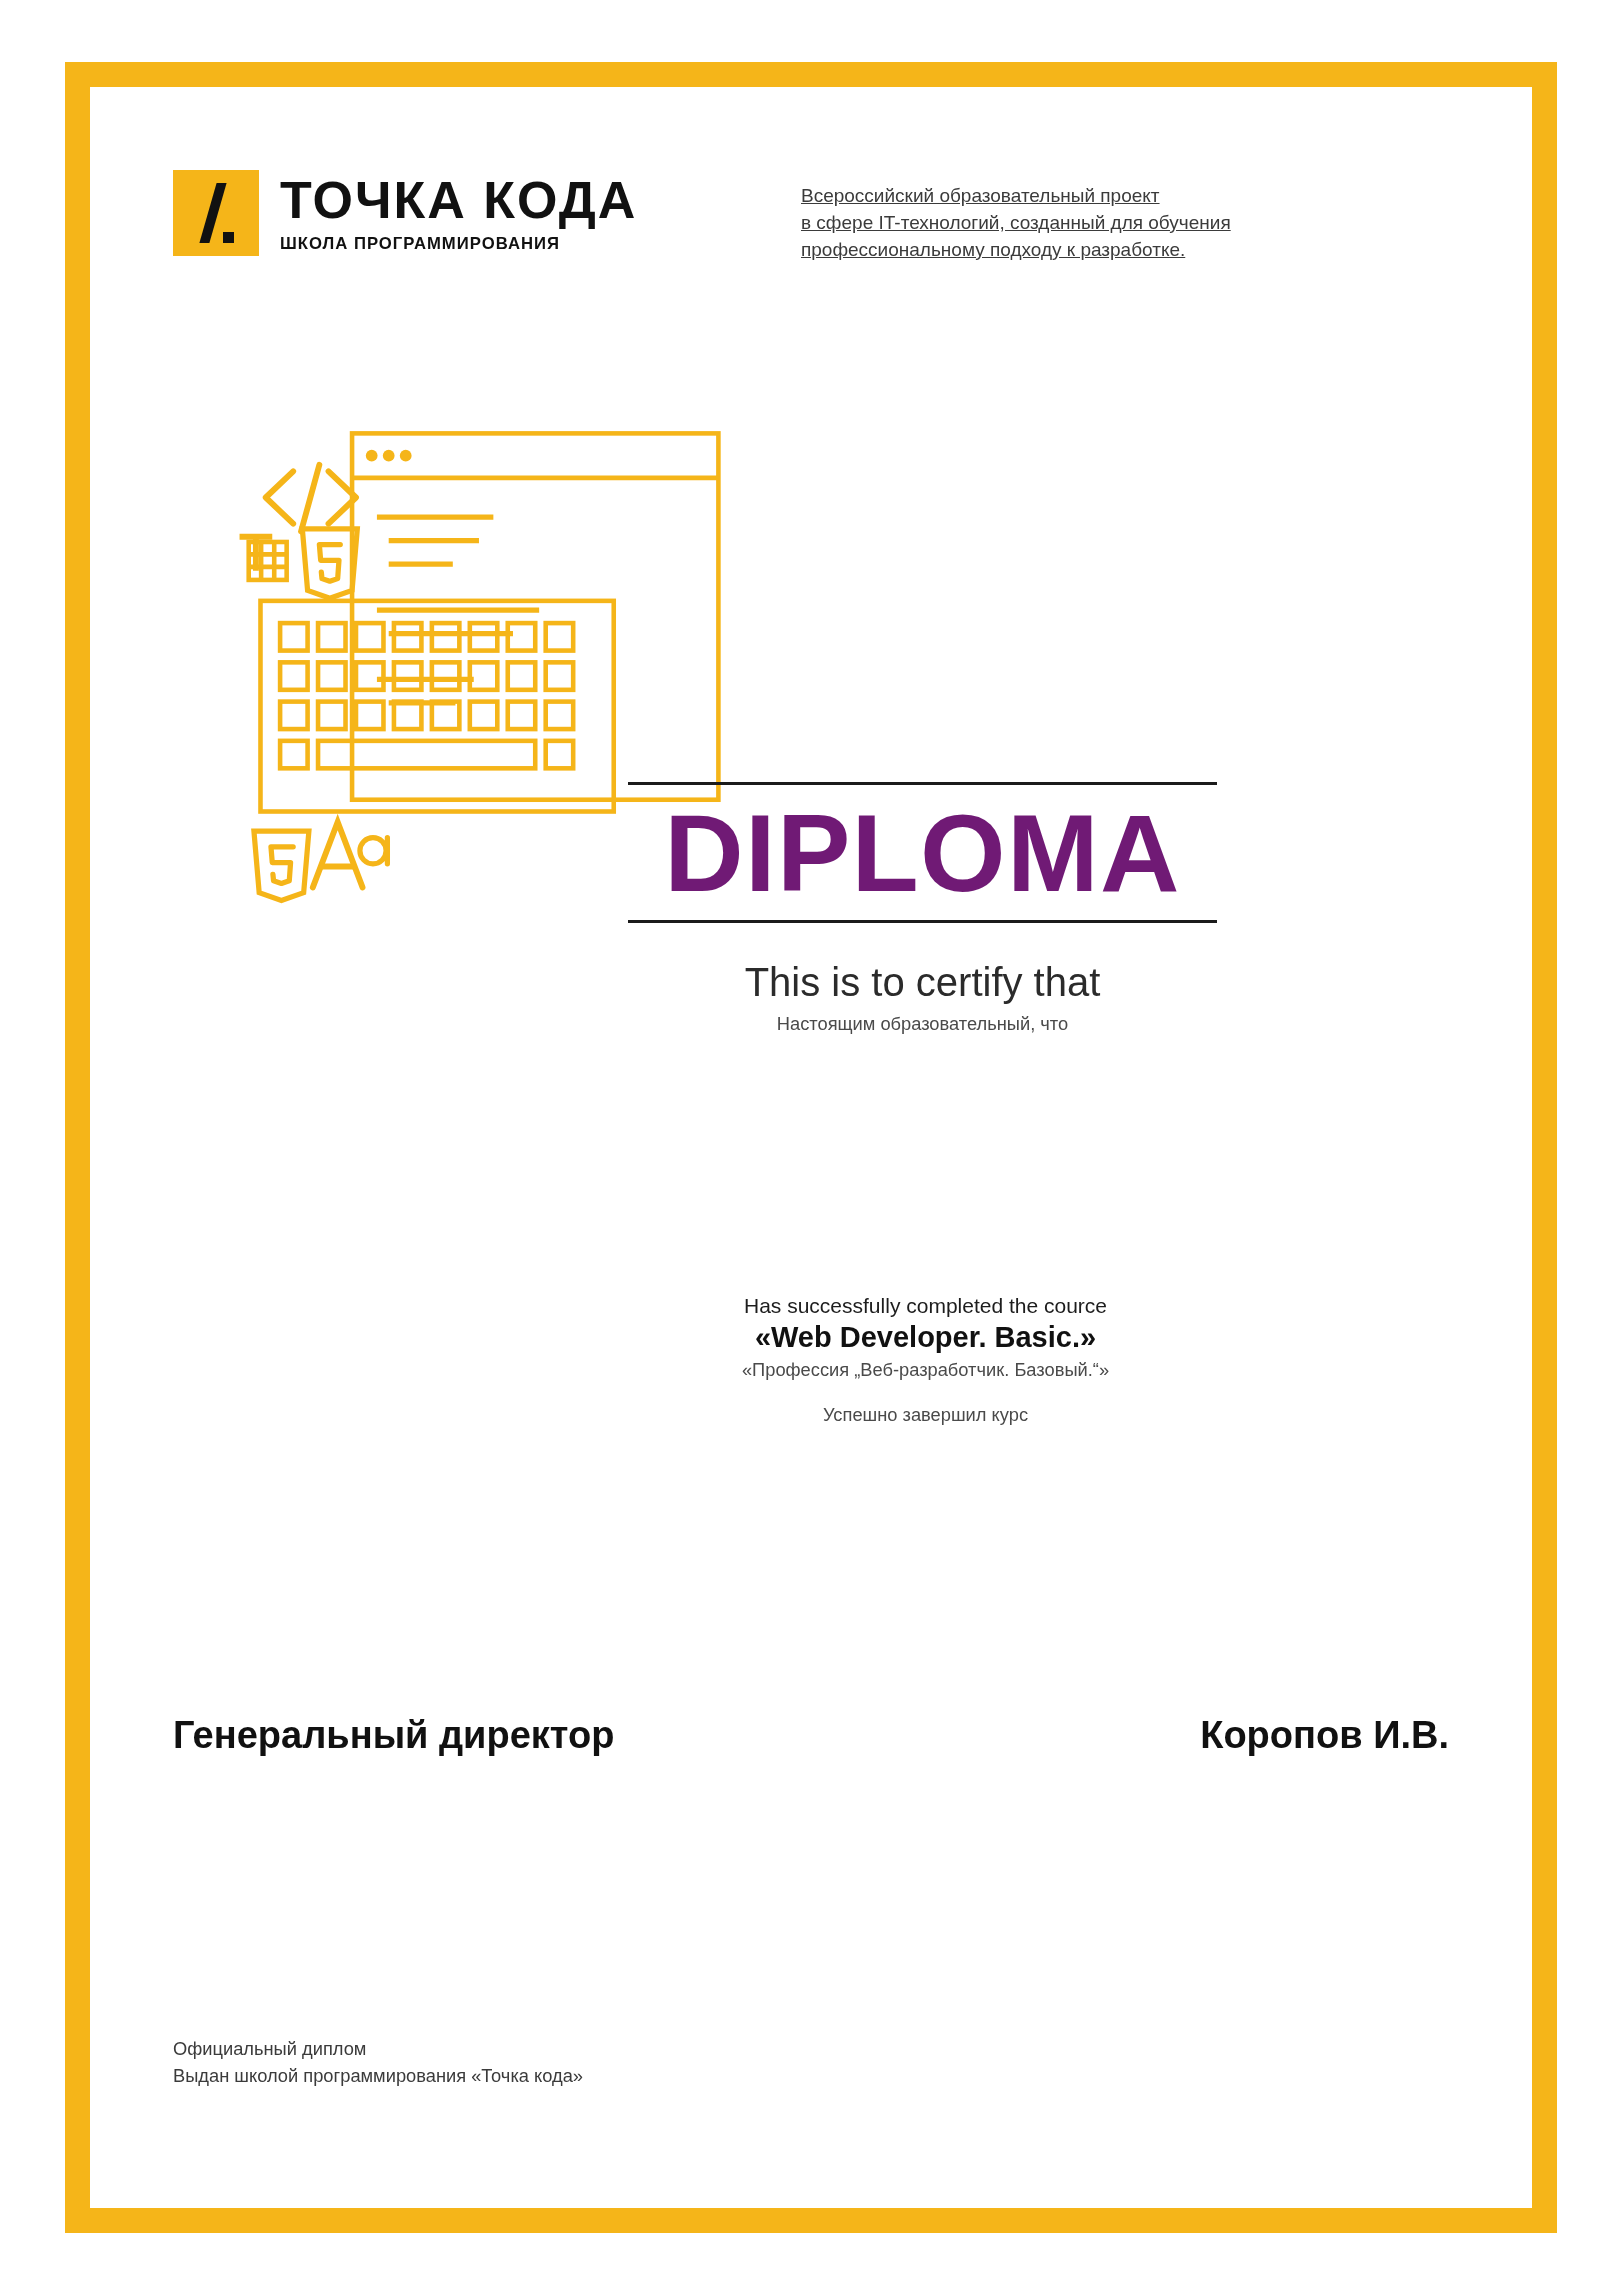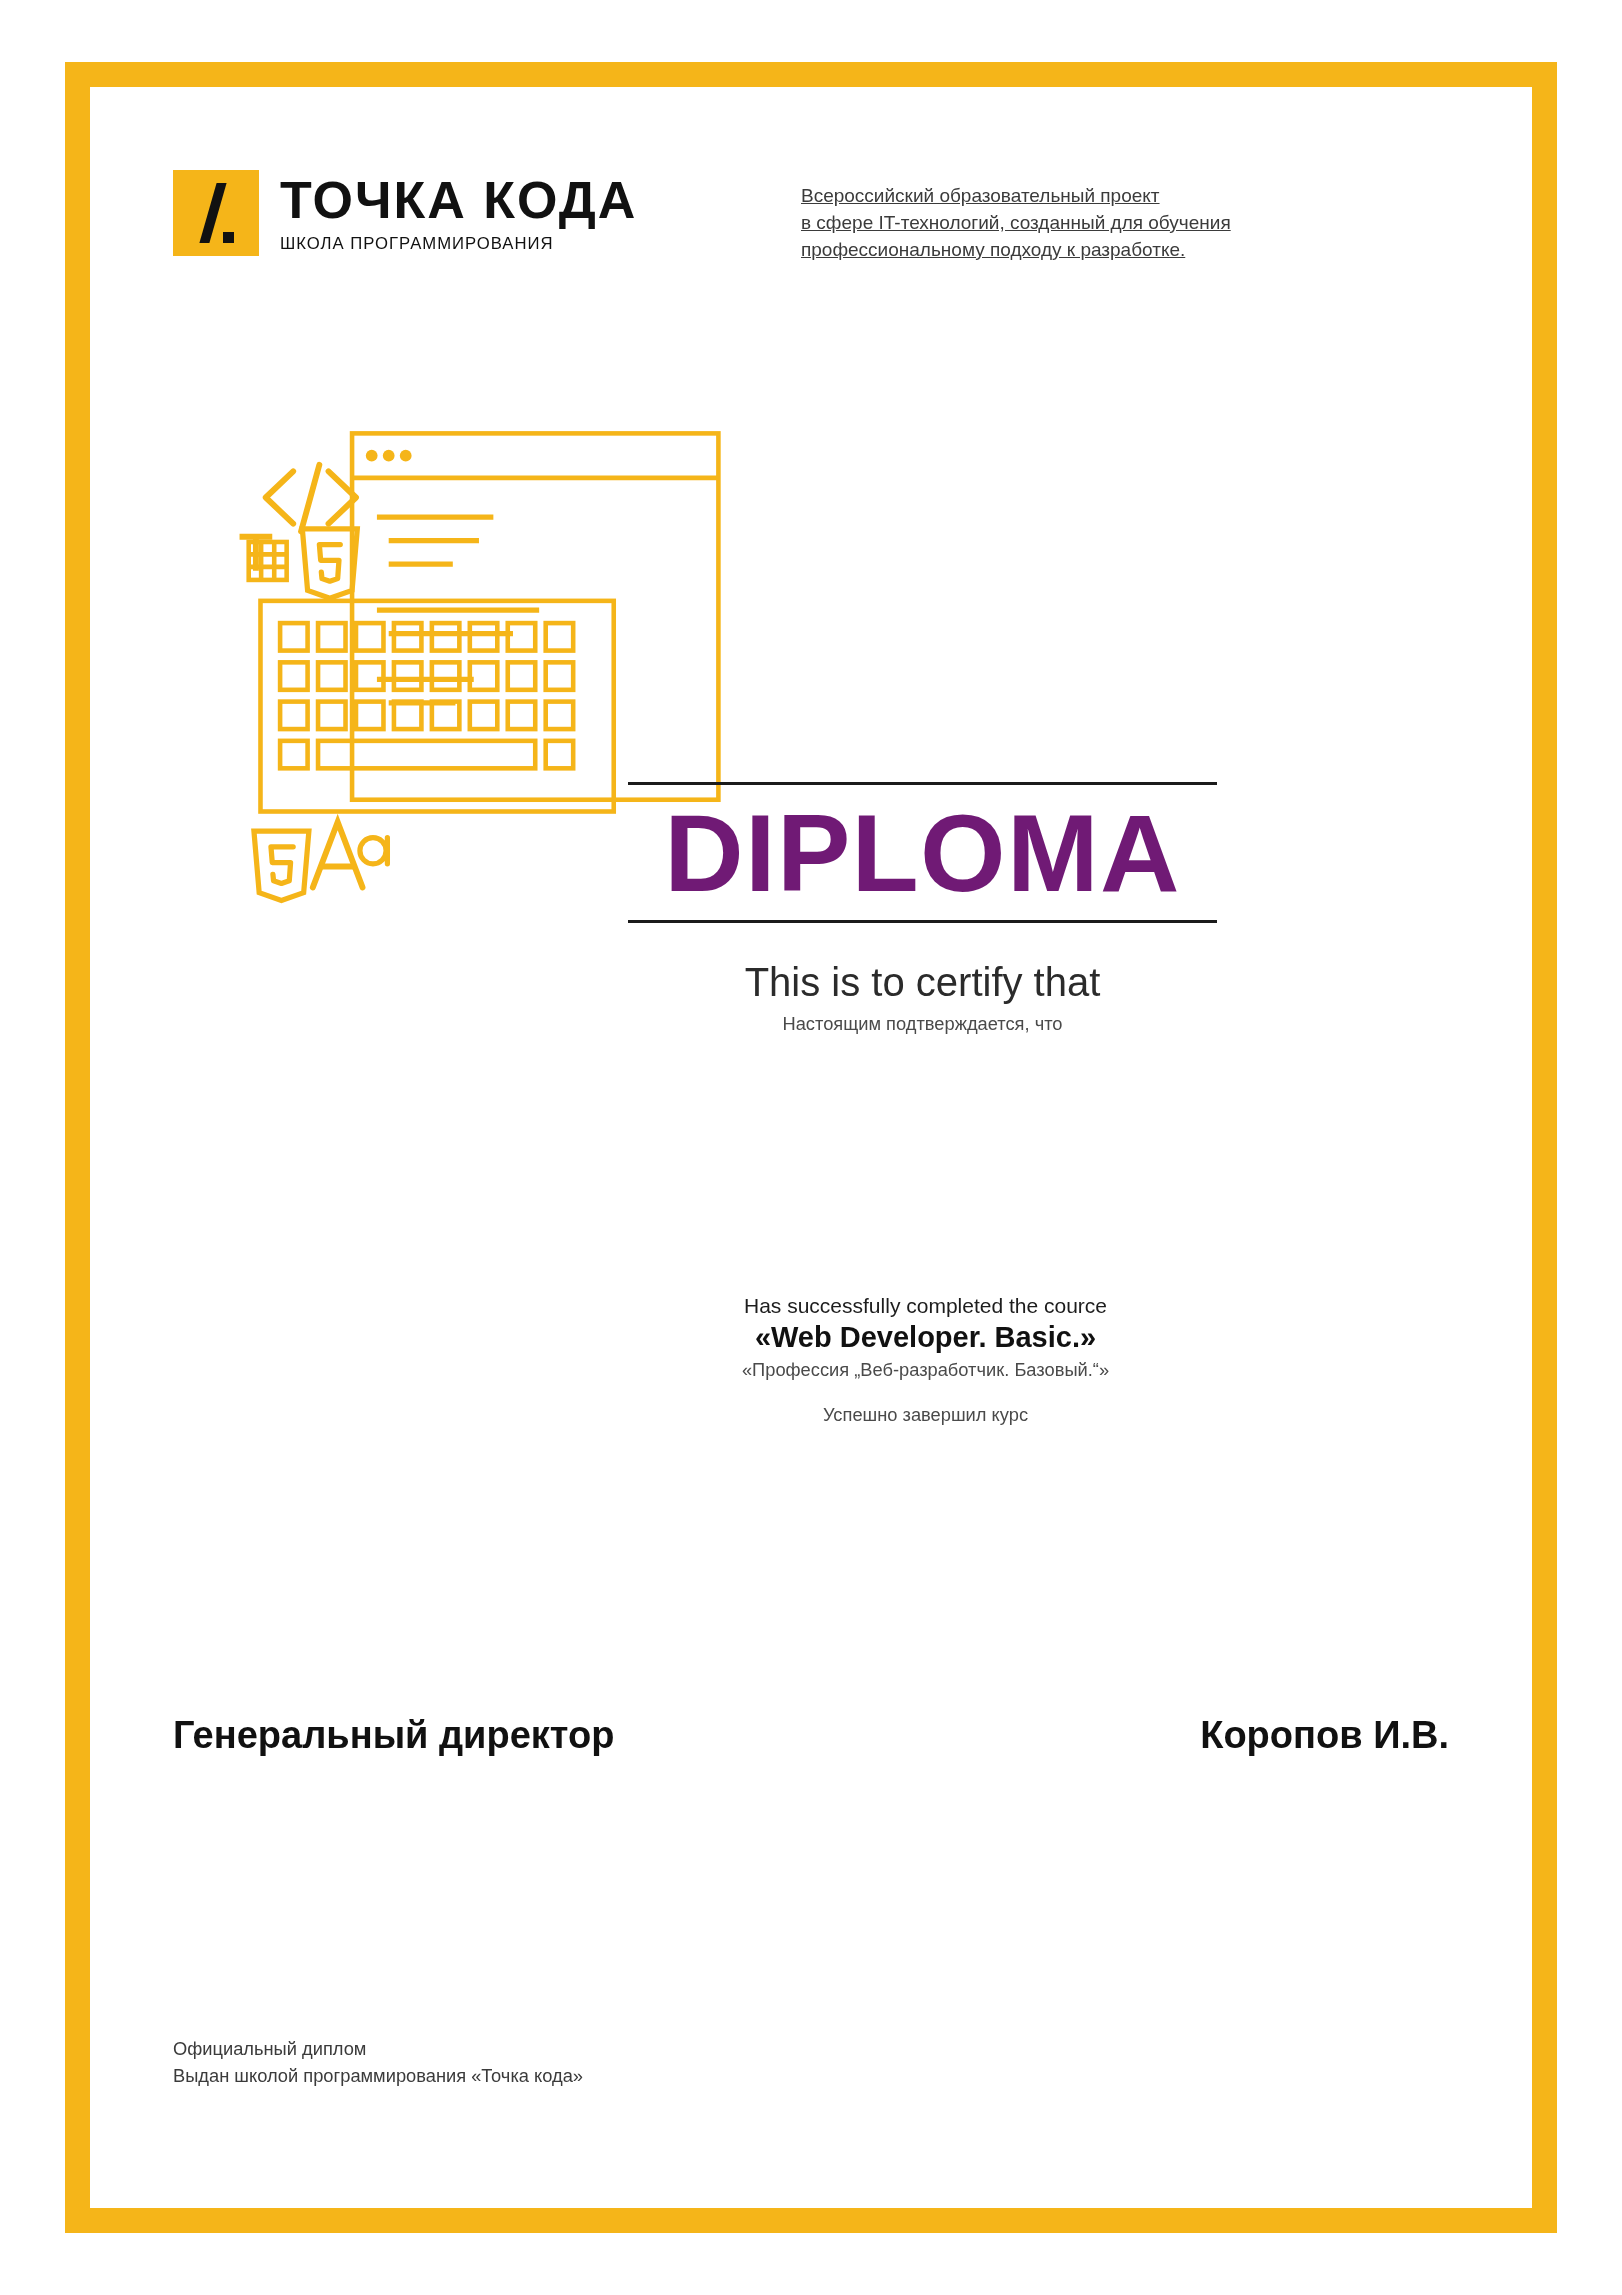--- a/index.html
+++ b/index.html
@@ -80,21 +80,21 @@
   .logo-title {
     font-size: 52px;
     font-weight: bold;
     letter-spacing: 2px;
     color: #111111;
     line-height: 1;
     white-space: nowrap;
   }
   .logo-sub {
     font-size: 16.7px;
-    font-weight: normal;
+    font-weight: bold;
     letter-spacing: 1px;
     color: #111111;
     margin-top: 8.5px;
     white-space: nowrap;
   }
   .header-desc {
     font-size: 19px;
     line-height: 1.42;
     color: #3b3b3b;
     padding-top: 15.7px;
@@ -316,21 +316,21 @@
       </g>
 
     </svg>
   </div>
 
   <div class="diploma-block">
     <div class="rule"></div>
     <div class="diploma-word">DIPLOMA</div>
     <div class="rule"></div>
     <div class="certify-en">This is to certify that</div>
-    <div class="certify-ru">Настоящим подтверждается, что</div>
+    <div class="certify-ru">Настоящим образовательный, что</div>
   </div>
 
   <div class="course-block">
     <div class="course-en">Has successfully completed the cource</div>
     <div class="course-en-name">«Web Developer. Basic.»</div>
     <div class="course-ru" style="margin-top:2.6px;">«Профессия „Веб-разработчик. Базовый.“»</div>
     <div class="course-ru">Успешно завершил курс</div>
   </div>
 
   <div class="sig-row">

